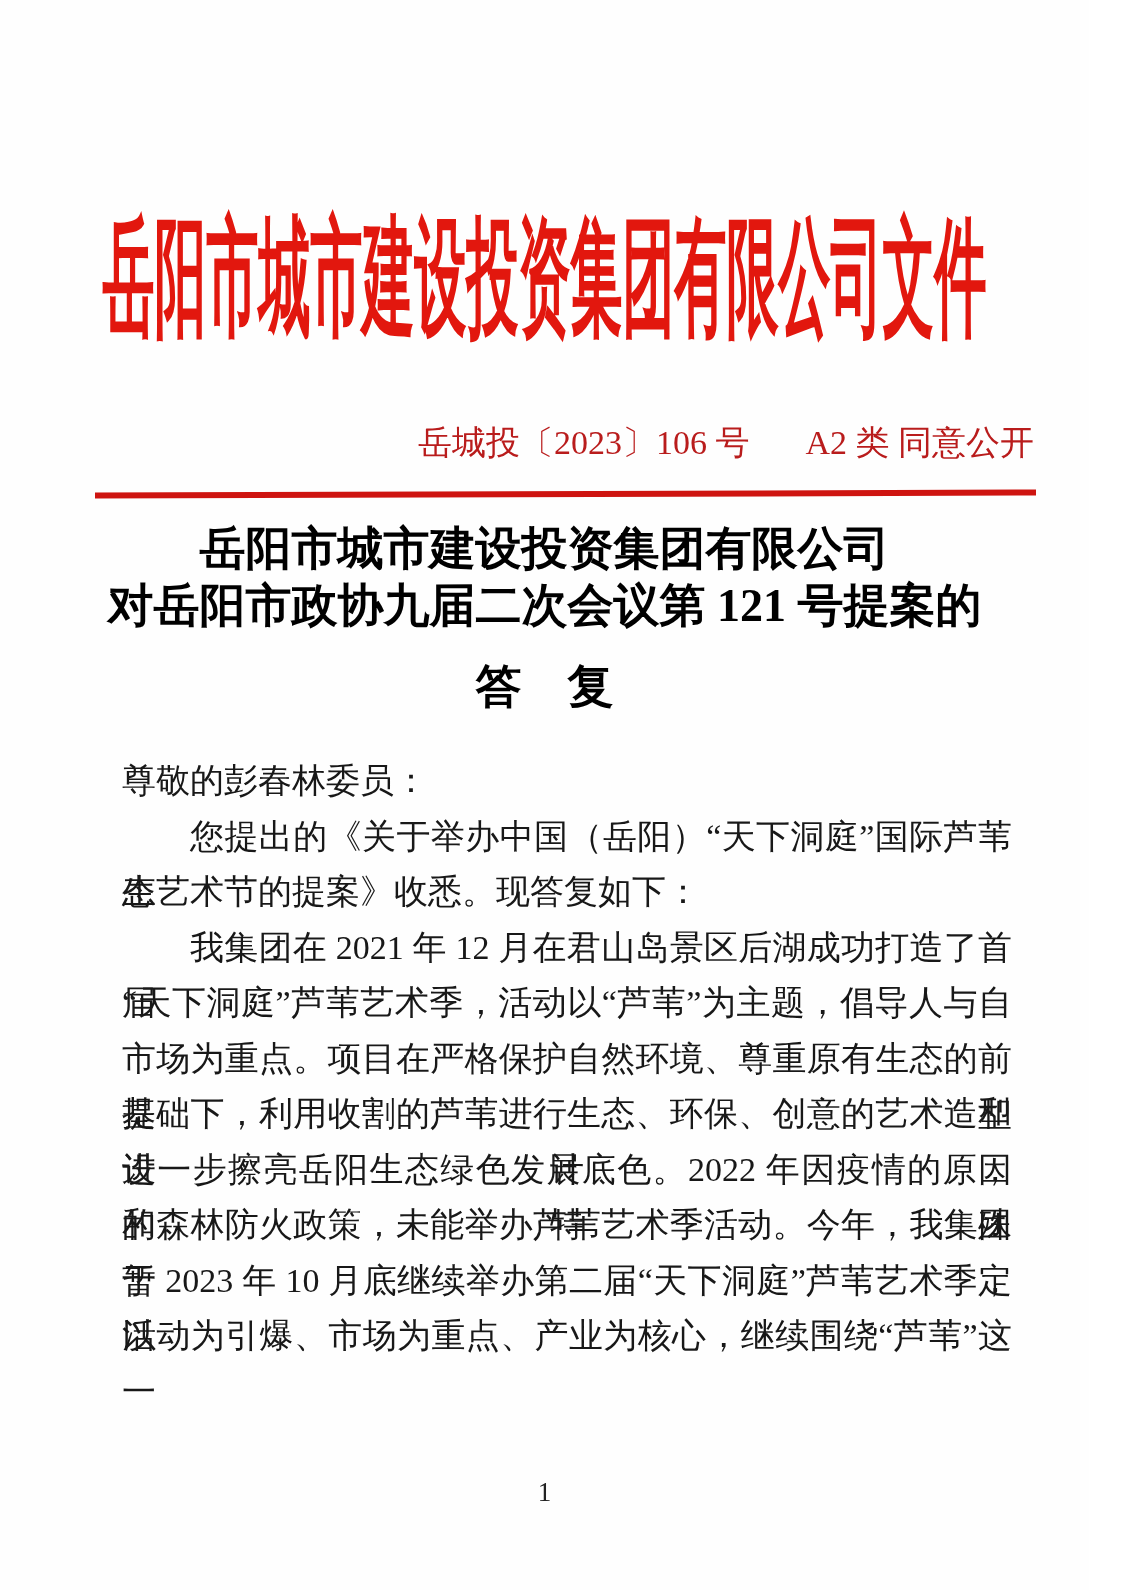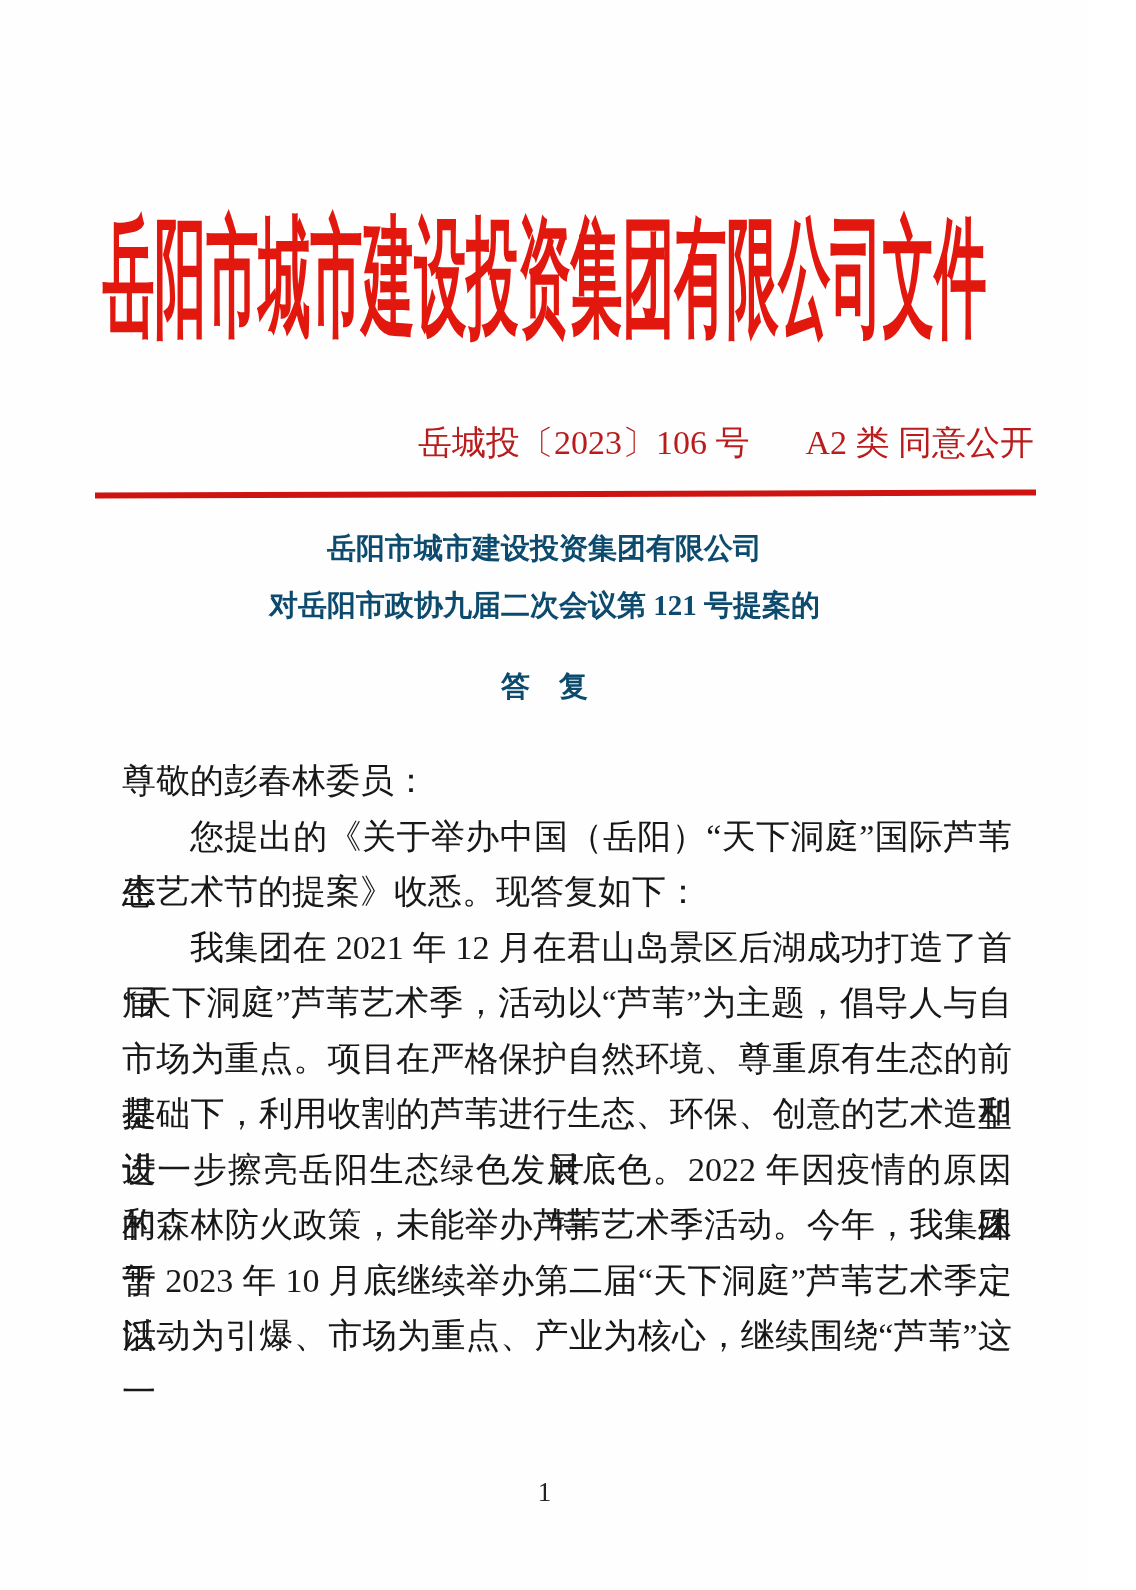--- a/index.html
+++ b/index.html
@@ -42,23 +42,23 @@
     width:941px; height:6px;
     background:#ce1410;
     transform:rotate(-0.18deg);
   }
   
   .title {
     position:absolute;
     top:520px; left:0; width:100%;
     text-align:center;
     font-weight:700;
-    font-size:29px;
+    font-size:46px;
     line-height:57px;
-    color:#0c4a6e;
+    color:#000000;
   }
   .title .title-l3 { margin-top:24px; }
   
   .body-text {
     position:absolute;
     top:753px; left:122px;
     width:890px;
     font-size:34px;
     color:#181818;
   }

